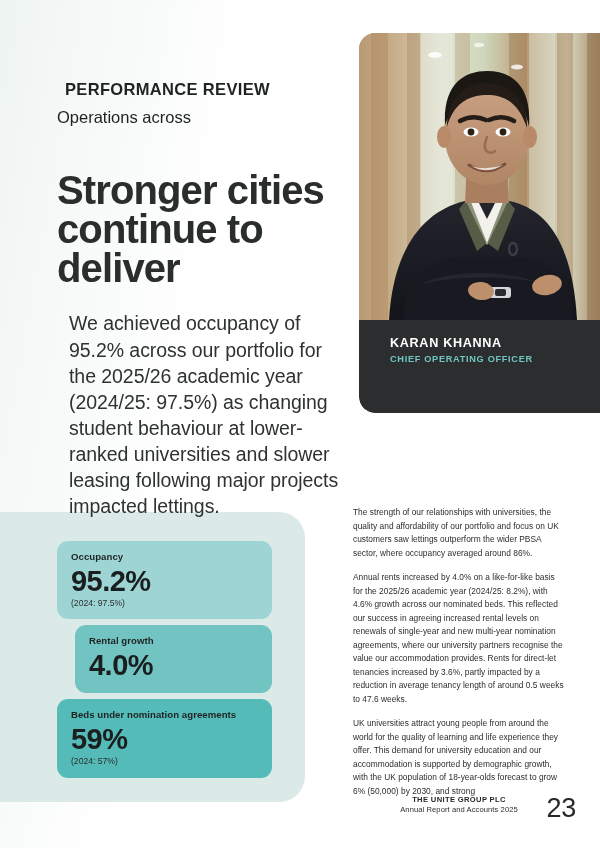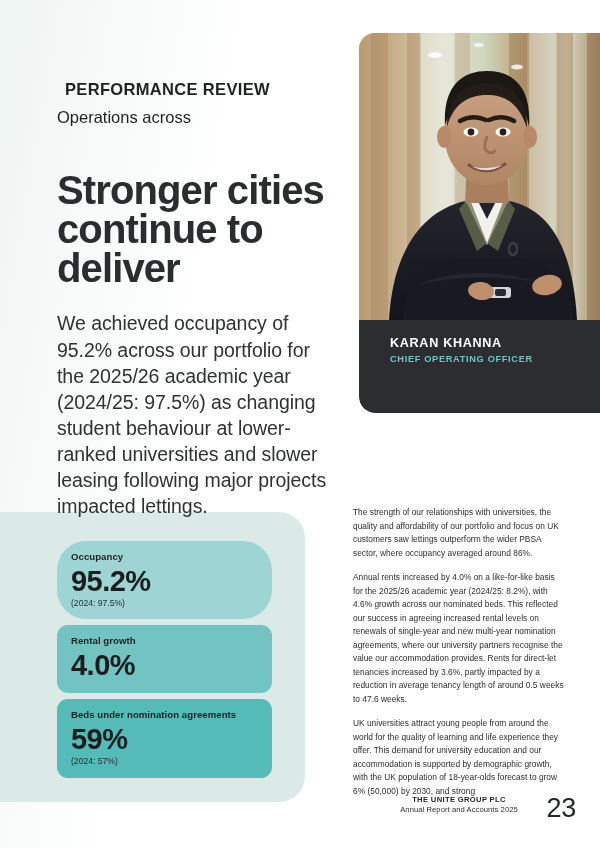--- a/index.html
+++ b/index.html
@@ -60,21 +60,21 @@
     margin: 42px 0 0 0;
     font-size: 40px;
     line-height: 0.98;
     font-weight: 700;
     letter-spacing: -0.022em;
     color: #2a2d2e;
     width: 300px;
   }
 
   .standfirst {
-    margin: 22px 0 0 0;
+    margin: 22px 0 0 12px;
     font-size: 19.5px;
     line-height: 1.34;
     font-weight: 400;
     color: #2f3233;
     width: 283px;
     letter-spacing: -0.003em;
   }
 
   
   .portrait-block {
@@ -298,26 +298,26 @@
         </g>
       </svg>
     </div>
     <div class="caption-bar" style="background: rgb(43, 45, 46);">
       <div class="caption-name">KARAN KHANNA</div>
       <div class="caption-role" style="color: rgb(111, 198, 194);">CHIEF OPERATING OFFICER</div>
     </div>
   </div>
 
   <div class="stats">
-    <div class="stat-card" style="background: rgb(158, 213, 212); border-radius: 29px;">
+    <div class="stat-card" style="background: rgb(158, 213, 212);">
       <div class="stat-label">Occupancy</div>
       <div class="stat-value">95.2%</div>
       <div class="stat-prev">(2024: 97.5%)</div>
     </div>
-    <div class="stat-card" style="background: rgb(114, 196, 194);">
+    <div class="stat-card" style="background: rgb(114, 196, 194); margin-left: 18px;">
       <div class="stat-label">Rental growth</div>
       <div class="stat-value">4.0%</div>
     </div>
     <div class="stat-card" style="background: rgb(85, 187, 184);">
       <div class="stat-label">Beds under nomination agreements</div>
       <div class="stat-value">59%</div>
       <div class="stat-prev">(2024: 57%)</div>
     </div>
   </div>
 

